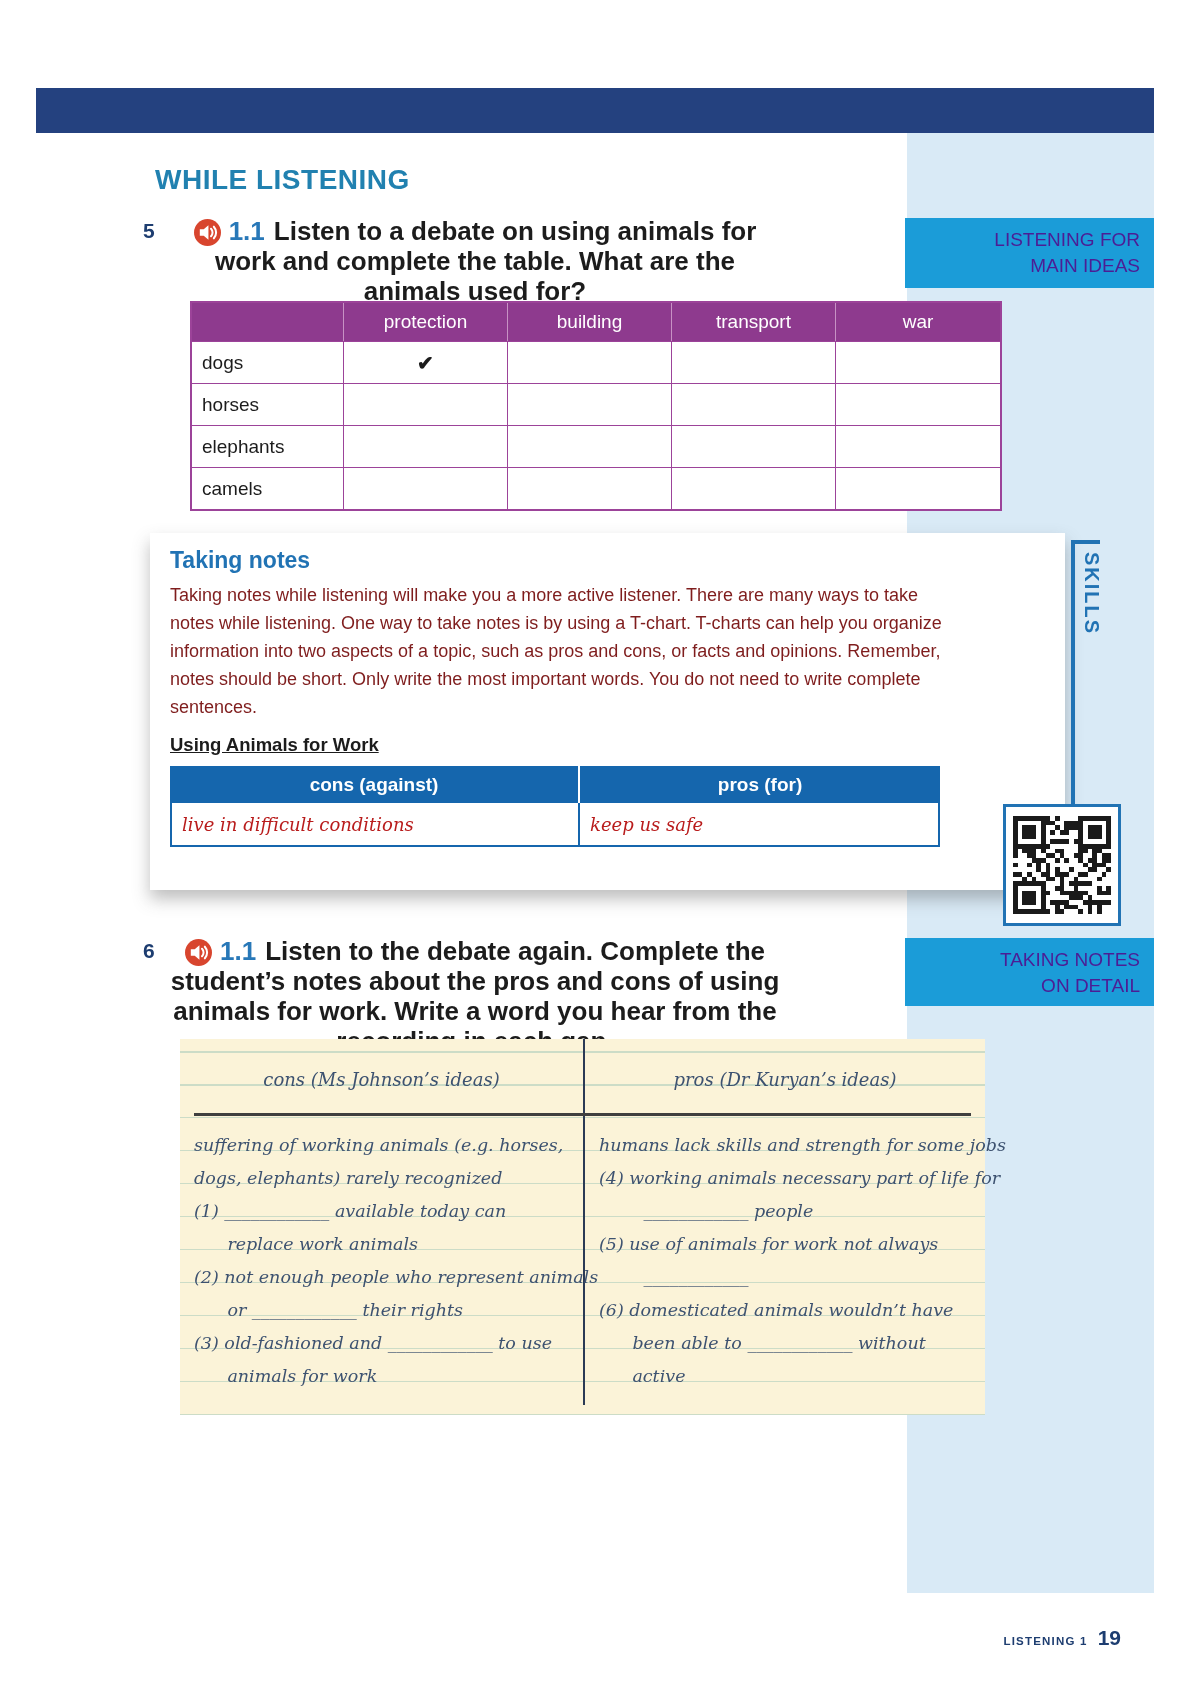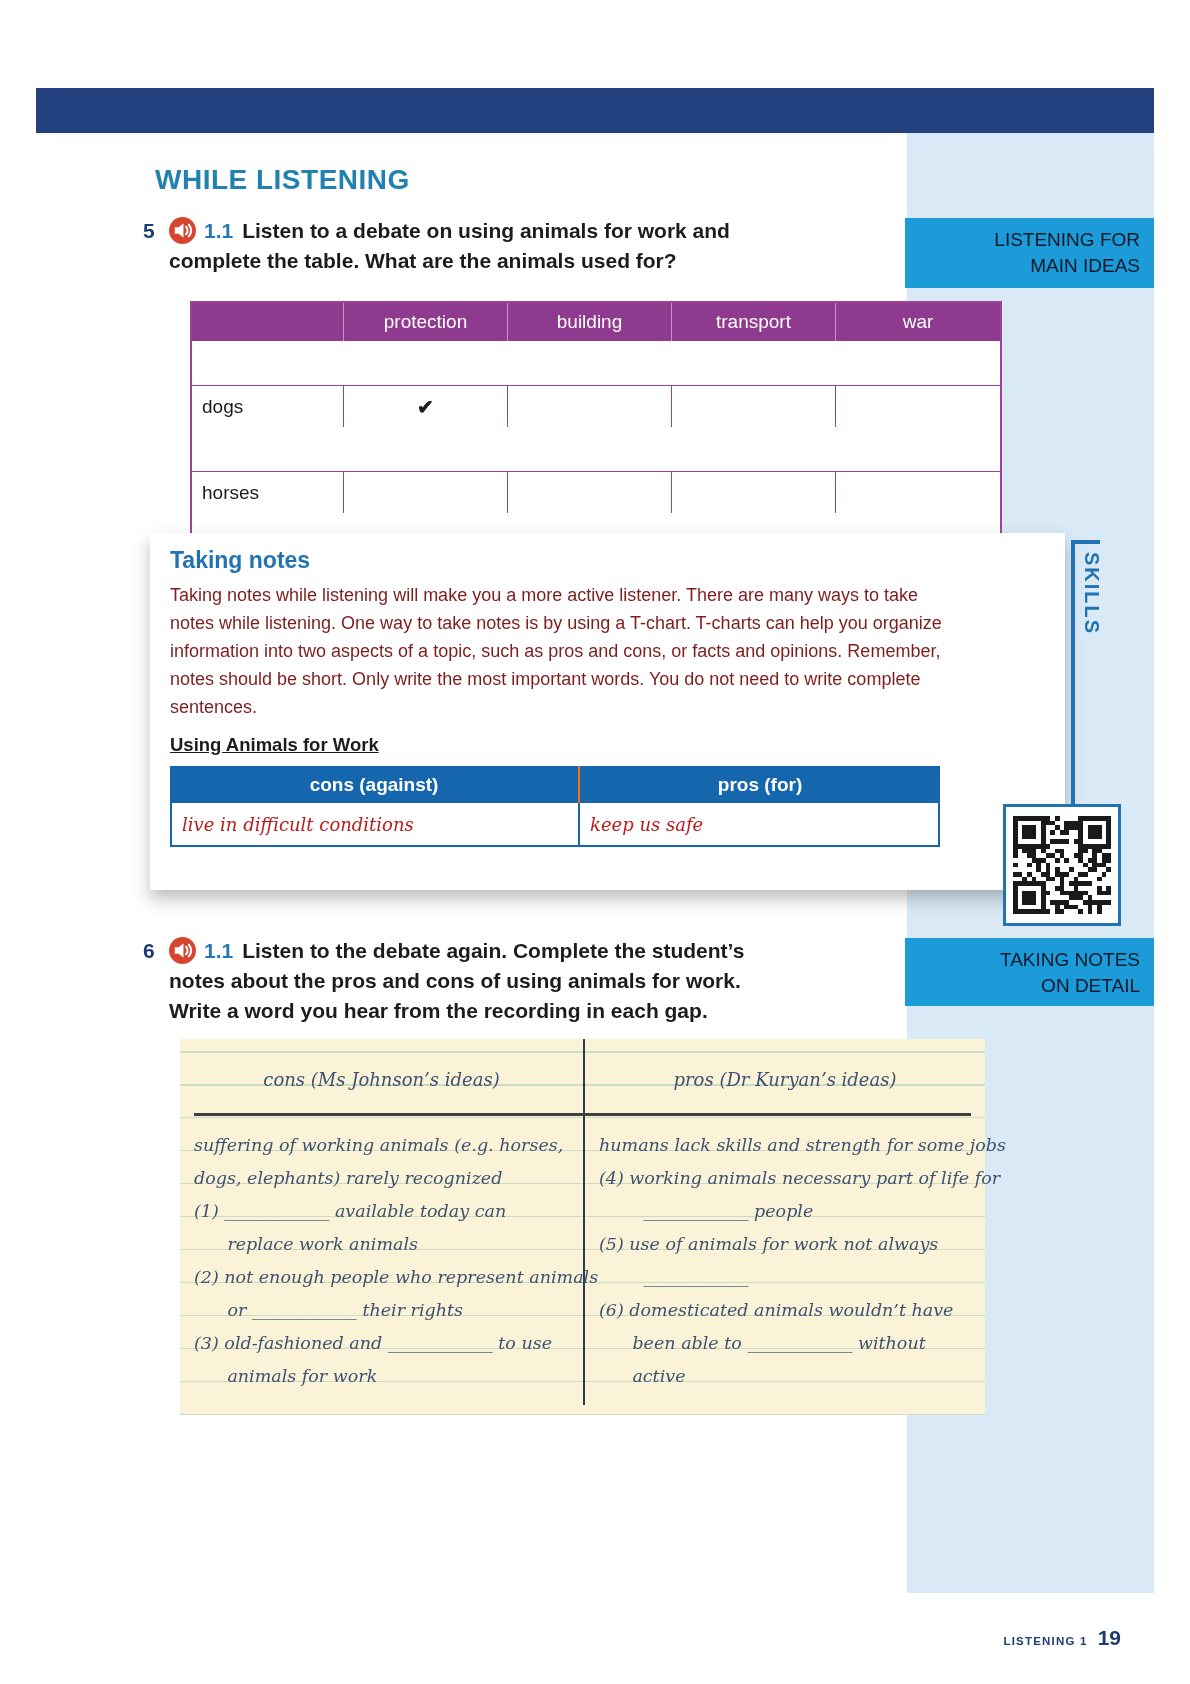--- a/index.html
+++ b/index.html
@@ -9,48 +9,48 @@
 
   .topbar{left:36px;top:88px;width:1118px;height:45px;background:#24417f;}
   .sidebar{left:907px;top:133px;width:247px;height:1460px;background:#d9eaf6;}
 
   .heading{left:155px;top:164px;font-size:28px;font-weight:600;letter-spacing:0.5px;color:#2181b0;}
 
   .exercise{display:flex;}
   .ex5{left:143px;top:216px;width:690px;}
   .ex6{left:143px;top:936px;width:690px;}
   .ex-num{width:26px;font-size:21px;font-weight:700;color:#1d3d70;line-height:30px;flex:none;}
-  .ex-body{width:612px;font-size:21px;font-weight:600;line-height:30px;color:#1c1c1c;}
+  .ex-body{width:612px;font-size:26px;font-weight:600;line-height:30px;color:#1c1c1c;text-align:center;}
   .audio-badge{display:inline-block;width:27px;height:27px;vertical-align:-6px;margin-right:8px;}
   .tracknum{color:#2878b8;font-weight:700;margin-right:9px;}
 
-  .side-label{width:249px;background:#1b9cd8;color:#0f172a;font-size:19px;line-height:26px;
+  .side-label{width:249px;background:#1b9cd8;color:#4c1d95;font-size:19px;line-height:26px;
               text-align:right;box-sizing:border-box;padding:9px 14px 0 0;white-space:pre-line;}
   .main-ideas{left:905px;top:218px;height:70px;}
   .detail-label{left:905px;top:938px;height:68px;}
 
   .animals{left:190px;top:301px;display:grid;grid-template-columns:151px 164px 164px 164px 165px;
            border:2px solid #9c4399;background:#fff;}
   .animals .h{background:#8e3a8e;color:#fff;height:38px;display:flex;align-items:center;justify-content:center;
               font-size:19px;border-left:1px solid #c792c4;}
   .animals .h.first{border-left:none;}
   .animals .c{height:41px;border-top:1.6px solid #9c4399;border-left:1.6px solid #9c4399;
-              display:flex;align-items:center;justify-content:center;font-size:20px;font-weight:700;margin-top:44px;}
+              display:flex;align-items:center;justify-content:center;font-size:20px;font-weight:700;}
   .animals .c.label{justify-content:flex-start;padding-left:10px;font-size:19px;font-weight:400;border-left:none;}
 
   .skills-box{left:150px;top:533px;width:915px;height:357px;background:#fff;
               box-shadow:0 9px 16px rgba(70,70,70,0.35);}
   .sb-title{padding:14px 0 0 20px;font-size:23px;font-weight:600;color:#2173b4;}
   .sb-body{margin:7px 0 0 20px;width:790px;font-size:18px;line-height:28px;color:#7f1d1d;}
   .sb-subtitle{margin:13px 0 0 20px;font-size:18.5px;font-weight:700;color:#1c1c1c;text-decoration:underline;}
   .tchart{margin:10px 0 0 20px;width:770px;}
   .tchart-head{display:flex;background:#1566ad;height:37px;}
   .tchart-head .cell{color:#fff;font-size:19px;font-weight:600;display:flex;align-items:center;justify-content:center;}
   .tchart-head .cell.c1{width:53%;}
-  .tchart-head .cell.c2{width:47%;border-left:2px solid #f97316;box-sizing:border-box;}
+  .tchart-head .cell.c2{width:47%;border-left:2px solid #ffffff;box-sizing:border-box;}
   .tchart-body{display:flex;height:42px;border:2px solid #1566ad;border-top:none;background:#fff;box-sizing:content-box;}
   .tchart-body .cell{display:flex;align-items:center;padding-left:10px;box-sizing:border-box;
        font-family:"DejaVu Serif",serif;font-style:italic;font-size:18px;color:#b91c1c;}
   .tchart-body .cell.c1{width:53%;}
   .tchart-body .cell.c2{width:47%;border-left:2px solid #1566ad;}
 
   .skills-line{left:1071px;top:540px;width:4px;height:264px;background:#2173b4;}
   .skills-tick{left:1071px;top:540px;width:29px;height:4px;background:#2173b4;}
   .skills-label{left:1080px;top:552px;writing-mode:vertical-rl;text-orientation:sideways;
                 font-size:20px;font-weight:700;letter-spacing:2px;color:#2173b4;}

